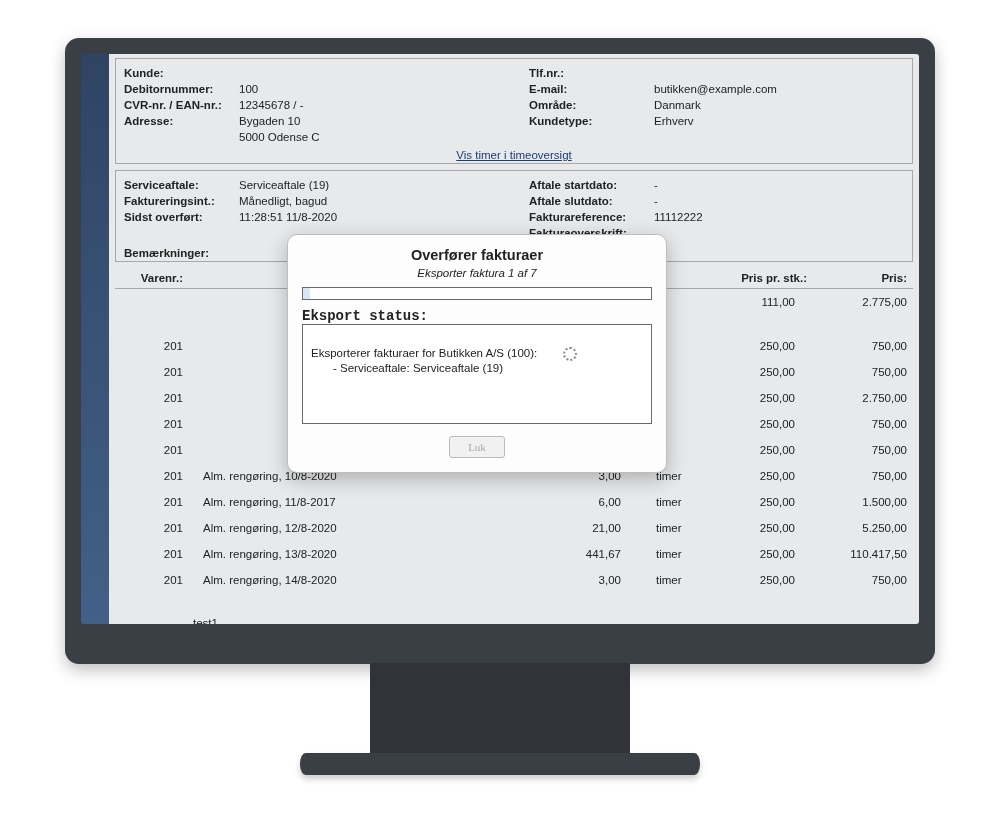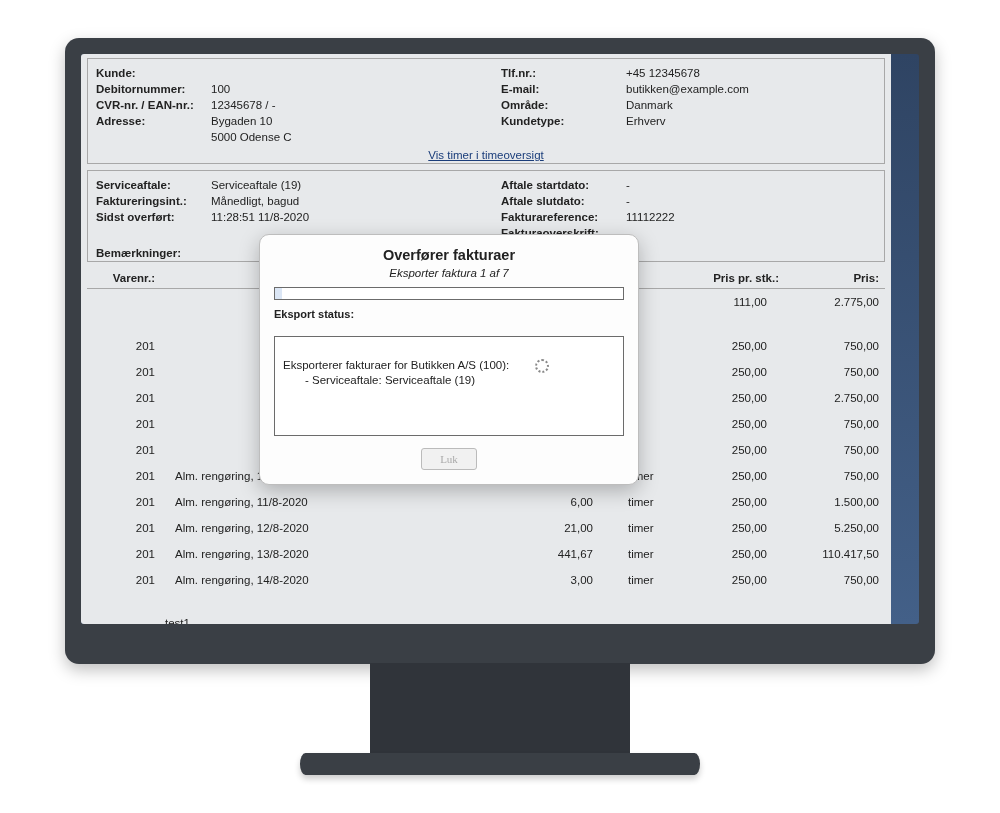--- a/index.html
+++ b/index.html
@@ -21,21 +21,21 @@
     background: #3a3f45;
     border-radius: 14px;
     padding: 16px 16px 40px 16px;
     box-shadow: 0 6px 16px rgba(0,0,0,.25);
   }
   .screen {
     width: 100%;
     height: 570px;
     background: linear-gradient(to bottom, #2f4463 0%, #436088 100%);
     display: flex;
-    justify-content: flex-start;
+    justify-content: flex-end;
     overflow: hidden;
     border-radius: 3px;
   }
   .stand-neck {
     width: 260px; height: 90px;
     background: #30343a;
     margin: -1px auto 0 auto;
   }
   .stand-base {
     width: 400px; height: 22px;
@@ -134,21 +134,21 @@
     border: 1px solid #6b6b6b;
     background: #fff;
     margin-bottom: 8px;
     position: relative;
   }
   .progress-fill {
     height: 100%;
     width: 2%;
     background: #dbe6f5;
   }
-  .statuslabel { font-weight: bold; font-size: 11px; margin-bottom: 16px; }
+  .statuslabel { font-weight: bold; font-size: 14px; margin-bottom: 0; font-family: Liberation Mono, monospace; }
   .statusbox {
     border: 1px solid #6b6b6b;
     background: #fff;
     height: 100px;
     padding: 22px 8px;
     font-size: 11.5px;
     position: relative;
   }
   .statusbox .line2 { padding-left: 22px; margin-top: 3px; }
   .spinner {
@@ -199,21 +199,20 @@
                   <span class="val">Bygaden 10</span>
                 </div>
               <div class="row">
                   <span class="lbl"></span>
                   <span class="val">5000 Odense C</span>
                 </div>
             </div>
             <div class="info-col">
               <div class="row">
                   <span class="lbl2">Tlf.nr.:</span>
-                  <span class="val">+45 12345678</span>
                 </div>
               <div class="row">
                   <span class="lbl2">E-mail:</span>
                   <span class="val">butikken@example.com</span>
                 </div>
               <div class="row">
                   <span class="lbl2">Område:</span>
                   <span class="val">Danmark</span>
                 </div>
               <div class="row">
@@ -326,21 +325,21 @@
           <div class="trow">
             <div class="c-varenr">201</div>
             <div class="c-desc">Alm. rengøring, 10/8-2020</div>
             <div class="c-antal">3,00</div>
             <div class="c-enhed">timer</div>
             <div class="c-prisstk">250,00</div>
             <div class="c-pris">750,00</div>
           </div>
           <div class="trow">
             <div class="c-varenr">201</div>
-            <div class="c-desc">Alm. rengøring, 11/8-2020</div>
+            <div class="c-desc">Alm. rengøring, 11/8-2017</div>
             <div class="c-antal">6,00</div>
             <div class="c-enhed">timer</div>
             <div class="c-prisstk">250,00</div>
             <div class="c-pris">1.500,00</div>
           </div>
           <div class="trow">
             <div class="c-varenr">201</div>
             <div class="c-desc">Alm. rengøring, 12/8-2020</div>
             <div class="c-antal">21,00</div>
             <div class="c-enhed">timer</div>

